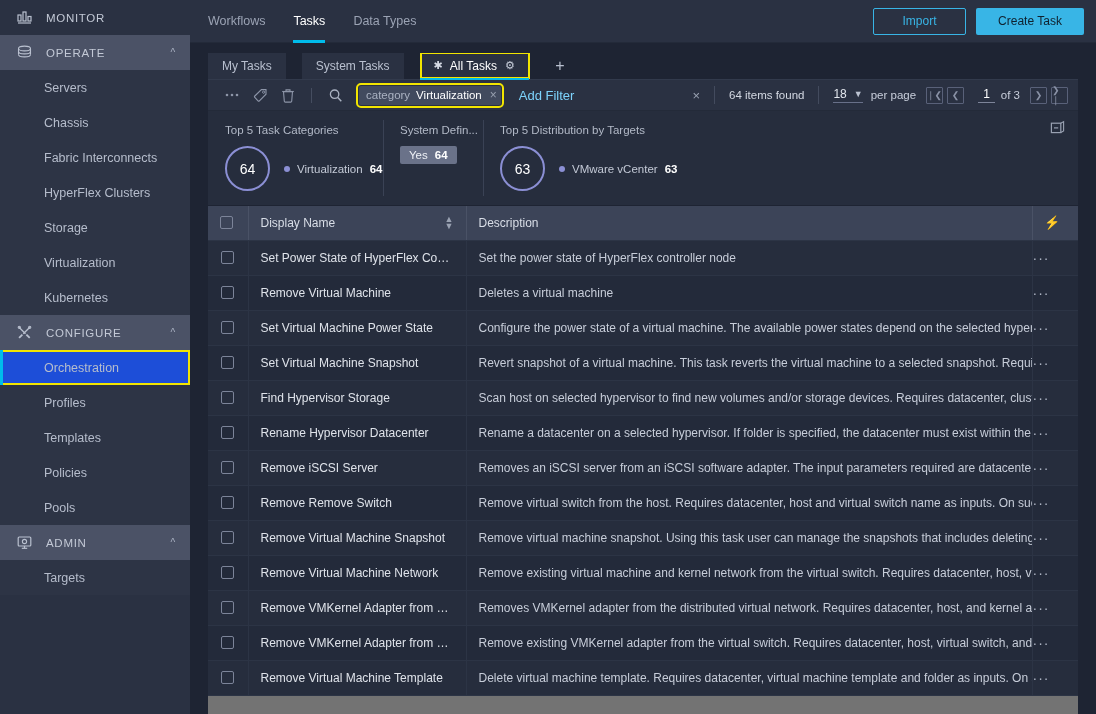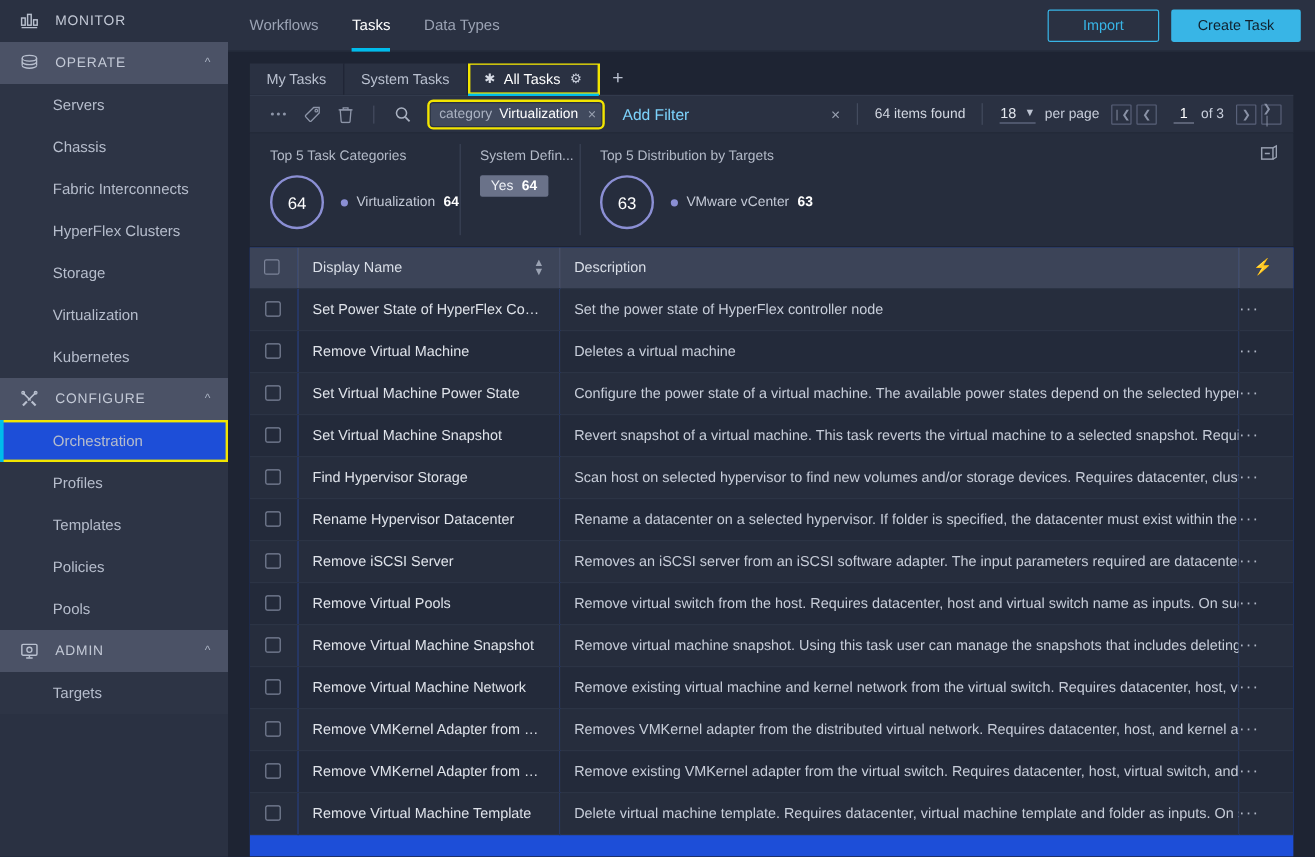--- a/index.html
+++ b/index.html
@@ -137,20 +137,21 @@
     display: flex; flex-direction: column;
     flex: 1 1 auto;
     overflow: hidden;
   }
 
   
   #viewtabs {
     height: 27px;
     display: flex; align-items: flex-end;
     border-bottom: 1px solid #323a4c;
+    gap: 15px;
   }
   .vtab {
     height: 27px;
     padding: 0 14px;
     font-size: 12px;
     color: #b9c0cf;
     background: #2a3142;
     display: flex; align-items: center;
     border-right: 1px solid #1e2433;
     cursor: pointer;
@@ -297,21 +298,21 @@
     color: #99a1b2; cursor: pointer;
   }
   .card-cats { width: 175px; }
   .card-sys  { width: 100px; }
   .card-tgt  { flex: 1 1 auto; }
 
   
   #tablewrap {
     flex: 1 1 auto;
     overflow: hidden;
-    background: #1d4ed8;
+    background: #737373;
   }
   table.tbl { width: 100%; border-collapse: collapse; table-layout: fixed; }
   table.tbl th, table.tbl td {
     border-bottom: 1px solid #2c3445;
     text-align: left;
     vertical-align: middle;
   }
   table.tbl thead tr { background: #3c4458; height: 34px; }
   table.tbl th {
     color: #d9dee7; font-size: 12px; font-weight: normal;
@@ -668,21 +669,21 @@
                     <span class="chkbox"></span>
                   </td>
                 <td class="cell-name">Remove iSCSI Server</td>
                 <td class="cell-desc">Removes an iSCSI server from an iSCSI software adapter. The input parameters required are datacenter, host, iSCSI software a</td>
                 <td class="col-act"><span class="dots3">···</span></td>
               </tr>
               <tr>
                 <td class="col-chk">
                     <span class="chkbox"></span>
                   </td>
-                <td class="cell-name">Remove Virtual Pools</td>
+                <td class="cell-name">Remove Remove Switch</td>
                 <td class="cell-desc">Remove virtual switch from the host. Requires datacenter, host and virtual switch name as inputs. On successful execution, da</td>
                 <td class="col-act"><span class="dots3">···</span></td>
               </tr>
               <tr>
                 <td class="col-chk">
                     <span class="chkbox"></span>
                   </td>
                 <td class="cell-name">Remove Virtual Machine Snapshot</td>
                 <td class="cell-desc">Remove virtual machine snapshot. Using this task user can manage the snapshots that includes deleting a single snapshot of</td>
                 <td class="col-act"><span class="dots3">···</span></td>

